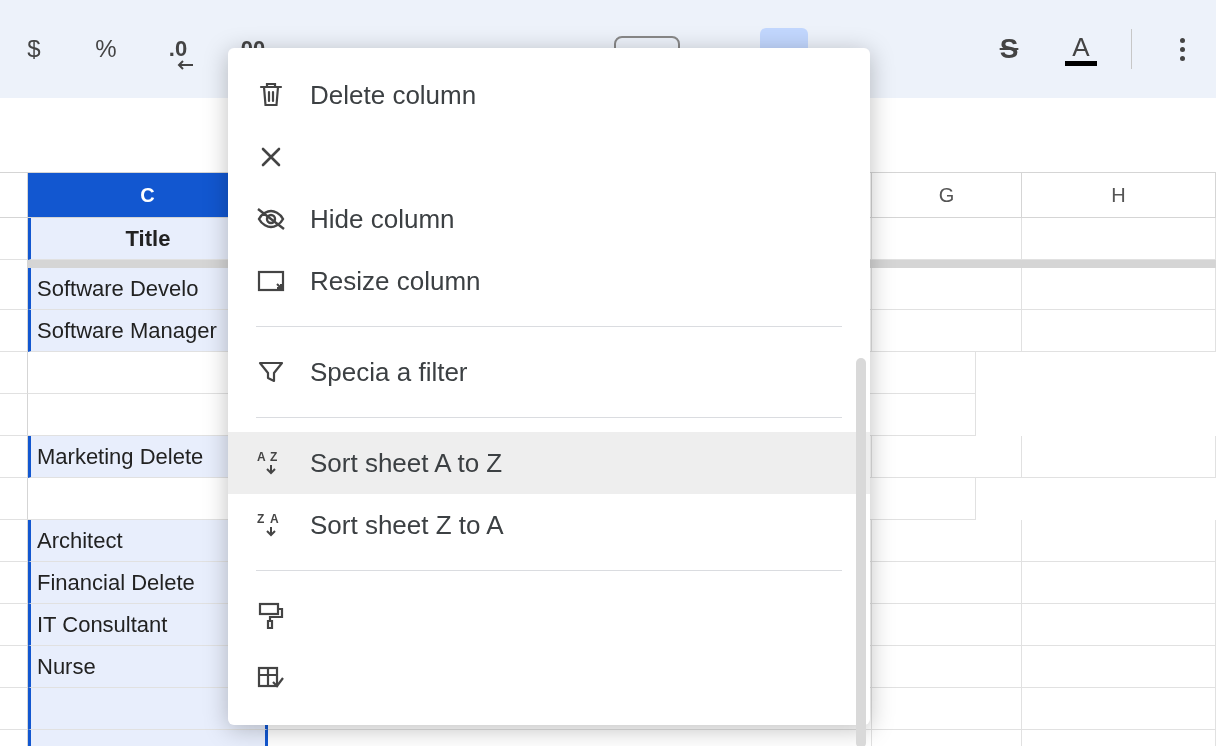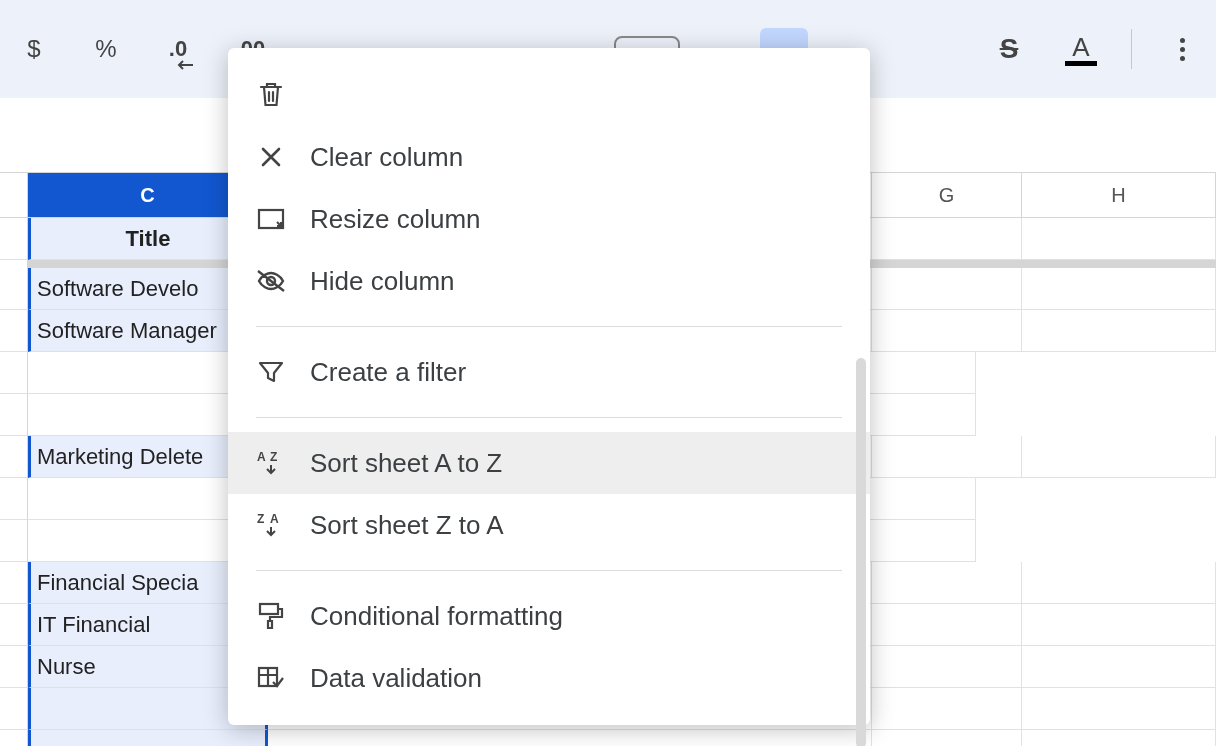--- a/index.html
+++ b/index.html
@@ -306,34 +306,35 @@
         <div class="cell" style="width:194px"></div>
       </div>
       <div class="data-row">
         <div class="rownum-gutter"></div>
         <div class="cell" style="width:604px"></div>
         <div class="cell" style="width:150px"></div>
         <div class="cell" style="width:194px"></div>
       </div>
       <div class="data-row">
         <div class="rownum-gutter"></div>
-        <div class="cell" style="width:604px"></div>
-        <div class="cell" style="width:150px"></div>
-        <div class="cell" style="width:194px"></div>
-      </div>
-      <div class="data-row">
-        <div class="rownum-gutter"></div>
-        <div class="cell col-c-cell" style="width:240px">Financial Specia</div>
-        <div class="cell" style="width:604px"></div>
-        <div class="cell" style="width:150px"></div>
-        <div class="cell" style="width:194px"></div>
-      </div>
-      <div class="data-row">
-        <div class="rownum-gutter"></div>
-        <div class="cell col-c-cell" style="width:240px">IT Financial</div>
+        <div class="cell col-c-cell" style="width:240px">Architect</div>
+        <div class="cell" style="width:604px"></div>
+        <div class="cell" style="width:150px"></div>
+        <div class="cell" style="width:194px"></div>
+      </div>
+      <div class="data-row">
+        <div class="rownum-gutter"></div>
+        <div class="cell col-c-cell" style="width:240px">Financial Delete</div>
+        <div class="cell" style="width:604px"></div>
+        <div class="cell" style="width:150px"></div>
+        <div class="cell" style="width:194px"></div>
+      </div>
+      <div class="data-row">
+        <div class="rownum-gutter"></div>
+        <div class="cell col-c-cell" style="width:240px">IT Consultant</div>
         <div class="cell" style="width:604px"></div>
         <div class="cell" style="width:150px"></div>
         <div class="cell" style="width:194px"></div>
       </div>
       <div class="data-row">
         <div class="rownum-gutter"></div>
         <div class="cell col-c-cell" style="width:240px">Nurse</div>
         <div class="cell" style="width:604px"></div>
         <div class="cell" style="width:150px"></div>
         <div class="cell" style="width:194px"></div>
@@ -355,57 +356,57 @@
     </div>
 </div>
 
 <div class="context-menu">
   <div class="menu-item">
     <span class="menu-icon">
       <svg width="26" height="28" viewBox="0 0 26 28">
           <path d="M3 6h20 M9 6V3h8v3 M6 6l1.5 18h11L20 6 M11 11v9 M15 11v9" stroke="#444" stroke-width="2.2" fill="none" stroke-linecap="round"></path>
         </svg>
     </span>
+    <span>Delete column</span>
   </div>
   <div class="menu-item">
     <span class="menu-icon">
       <svg width="24" height="24" viewBox="0 0 24 24">
           <path d="M4 4l16 16 M20 4L4 20" stroke="#444" stroke-width="2.6" stroke-linecap="round"></path>
         </svg>
     </span>
-    <span>Clear column</span>
+  </div>
+  <div class="menu-item">
+    <span class="menu-icon">
+      <svg width="30" height="24" viewBox="0 0 30 24">
+          <path d="M3 12c3-6 9-8 12-8s9 2 12 8c-3 6-9 8-12 8s-9-2-12-8z M2 2l26 20" stroke="#444" stroke-width="2.4" fill="none"></path>
+          <circle cx="15" cy="12" r="4" stroke="#444" stroke-width="2.4" fill="none"></circle>
+        </svg>
+    </span>
+    <span>Hide column</span>
   </div>
   <div class="menu-item">
     <span class="menu-icon">
       <svg width="28" height="22" viewBox="0 0 28 22">
           <rect x="2" y="2" width="24" height="18" stroke="#444" stroke-width="2.2" fill="none"></rect>
           <path d="M20 14l4 4 M24 14v4h-4" stroke="#444" stroke-width="2" fill="none"></path>
         </svg>
     </span>
     <span>Resize column</span>
   </div>
-  <div class="menu-item">
-    <span class="menu-icon">
-      <svg width="30" height="24" viewBox="0 0 30 24">
-          <path d="M3 12c3-6 9-8 12-8s9 2 12 8c-3 6-9 8-12 8s-9-2-12-8z M2 2l26 20" stroke="#444" stroke-width="2.4" fill="none"></path>
-          <circle cx="15" cy="12" r="4" stroke="#444" stroke-width="2.4" fill="none"></circle>
-        </svg>
-    </span>
-    <span>Hide column</span>
-  </div>
 
   <div class="menu-divider"></div>
 
   <div class="menu-item">
     <span class="menu-icon">
       <svg width="26" height="24" viewBox="0 0 26 24">
           <path d="M2 3h22l-8 10v8l-6-3v-5z" stroke="#444" stroke-width="2.2" fill="none" stroke-linejoin="round"></path>
         </svg>
     </span>
-    <span>Create a filter</span>
+    <span>Specia a filter</span>
   </div>
 
   <div class="menu-divider"></div>
 
   <div class="menu-item hovered">
     <span class="menu-icon">
       <svg width="28" height="26" viewBox="0 0 28 26">
           <text x="0" y="11" font-size="12" font-weight="700" fill="#444">A</text>
           <text x="13" y="11" font-size="12" font-weight="700" fill="#444">Z</text>
           <path d="M14 15v8 M10 19l4 4 4-4" stroke="#444" stroke-width="2" fill="none"></path>
@@ -426,26 +427,24 @@
 
   <div class="menu-divider"></div>
 
   <div class="menu-item">
     <span class="menu-icon">
       <svg width="26" height="28" viewBox="0 0 26 28">
           <rect x="2" y="2" width="18" height="10" stroke="#444" stroke-width="2.2" fill="none"></rect>
           <path d="M20 7h4v8h-12v4 M10 19h4v7h-4z" stroke="#444" stroke-width="2.2" fill="none"></path>
         </svg>
     </span>
-    <span>Conditional formatting</span>
   </div>
   <div class="menu-item">
     <span class="menu-icon">
       <svg width="28" height="24" viewBox="0 0 28 24">
           <rect x="2" y="2" width="18" height="18" stroke="#444" stroke-width="2.2" fill="none"></rect>
           <path d="M2 9h18 M11 2v18 M16 16l4 4 6-8" stroke="#444" stroke-width="2.2" fill="none"></path>
         </svg>
     </span>
-    <span>Data validation</span>
   </div>
 
   <div class="menu-scrollbar"></div>
 </div>
 
 </body></html>

